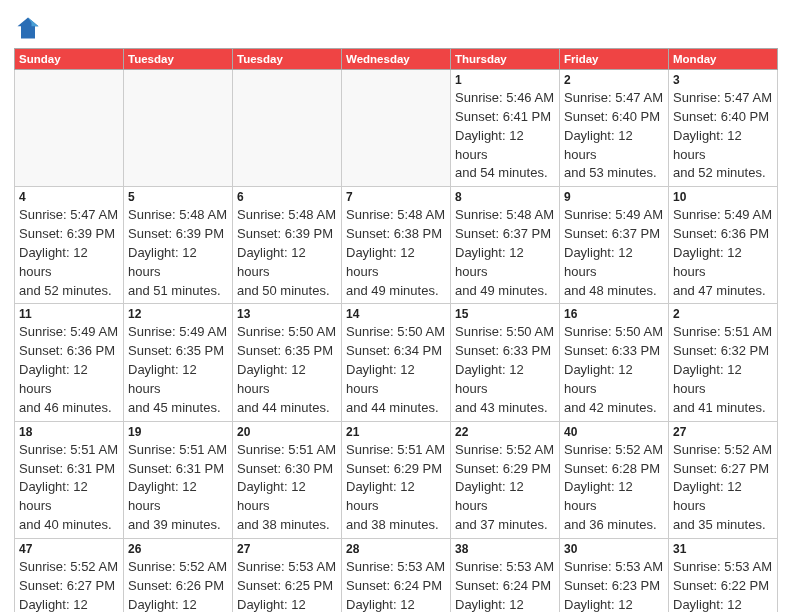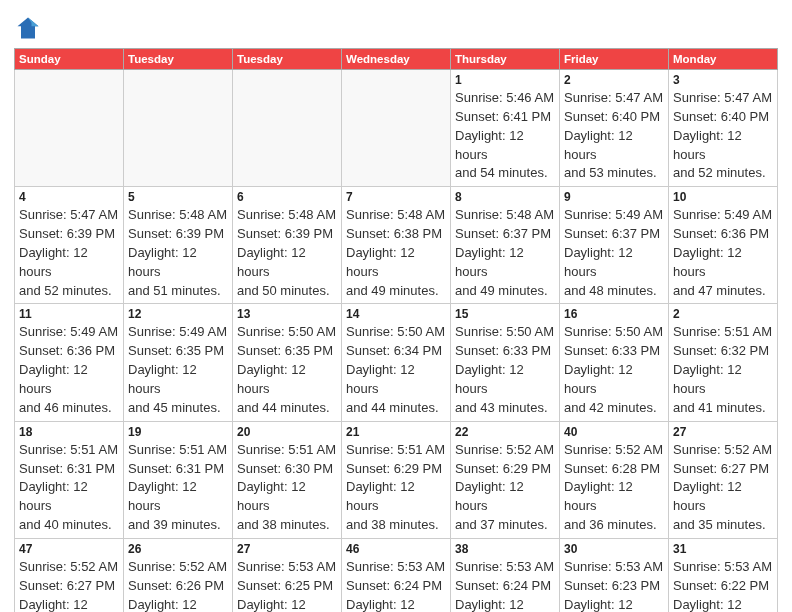--- a/index.html
+++ b/index.html
@@ -324,21 +324,21 @@
 and 33 minutes.</div>
           </td>
           <td>
             <div class="day-number">27</div>
             <div class="day-info" style="white-space: pre-line;">Sunrise: 5:53 AM
 Sunset: 6:25 PM
 Daylight: 12 hours
 and 32 minutes.</div>
           </td>
           <td>
-            <div class="day-number">46</div>
+            <div class="day-number">28</div>
             <div class="day-info" style="white-space: pre-line;">Sunrise: 5:53 AM
 Sunset: 6:24 PM
 Daylight: 12 hours
 and 31 minutes.</div>
           </td>
           <td>
             <div class="day-number">38</div>
             <div class="day-info" style="white-space: pre-line;">Sunrise: 5:53 AM
 Sunset: 6:24 PM
 Daylight: 12 hours

